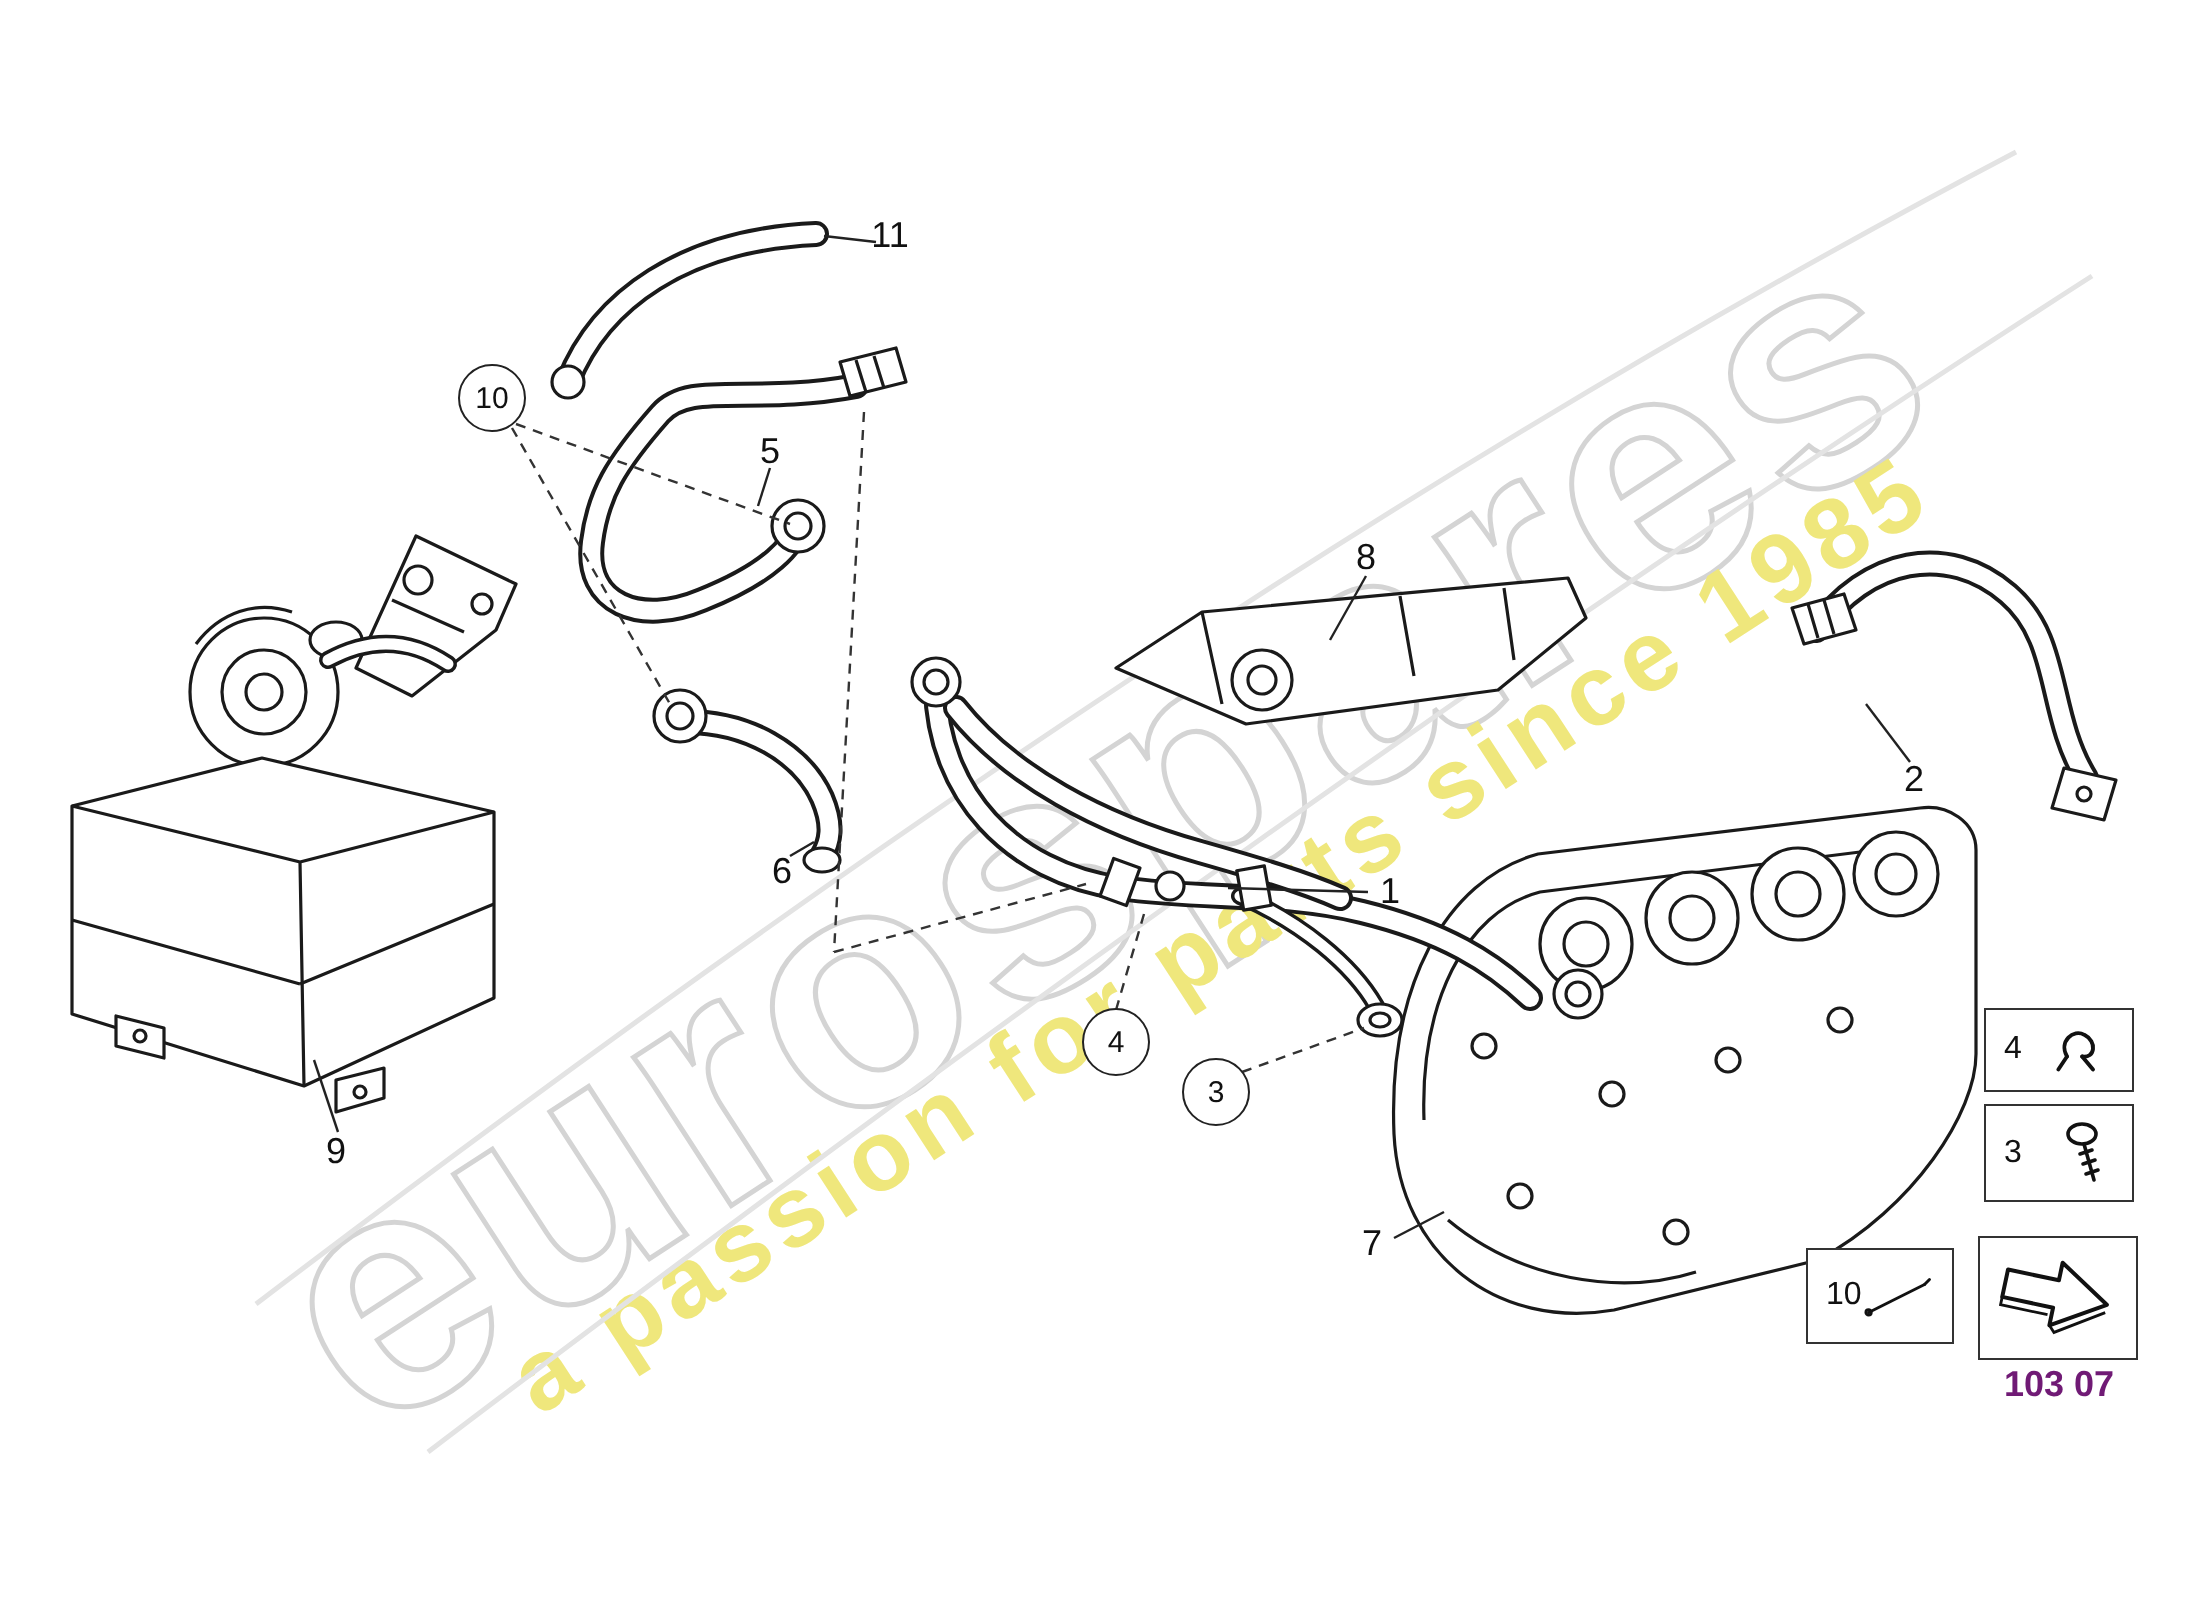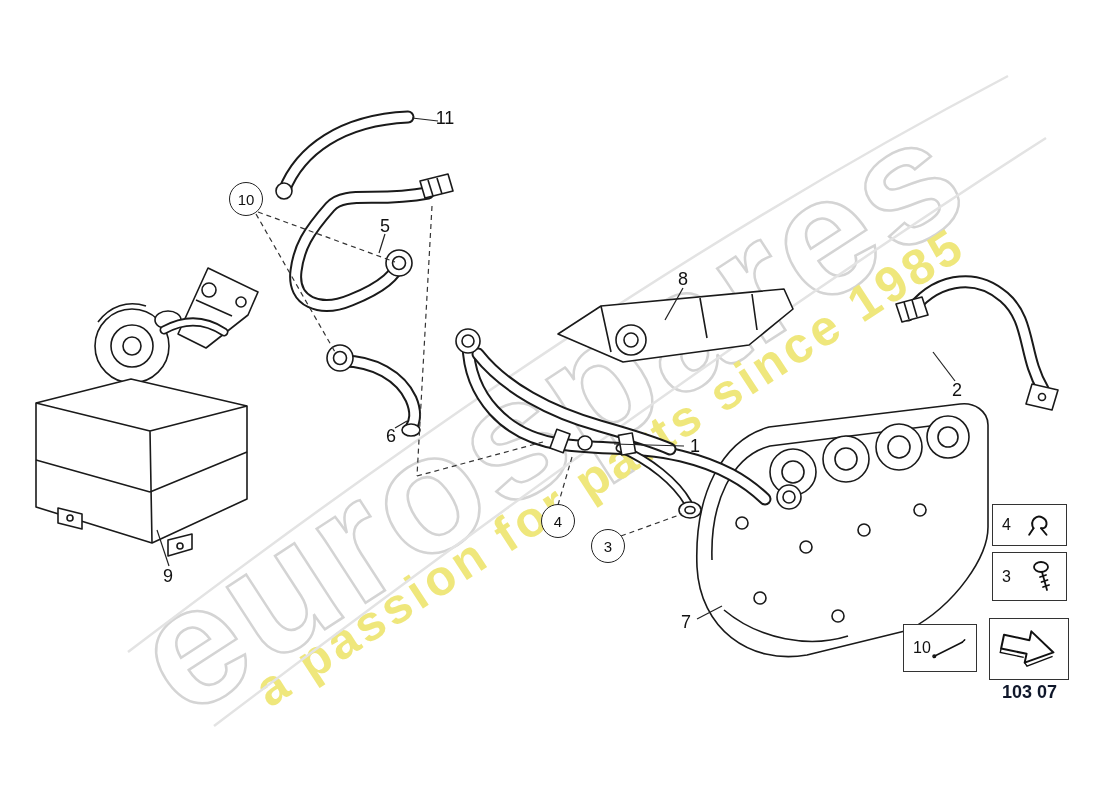--- a/index.html
+++ b/index.html
@@ -47,21 +47,21 @@
     padding: 0 9px; font-size: 16px; color: #111;
   }
   #legend-4  { left: 992px; top: 504px; width: 75px; height: 42px; }
   #legend-3  { left: 992px; top: 552px; width: 75px; height: 49px; }
   #legend-10 { left: 903px; top: 624px; width: 74px; height: 48px; }
   .part-box {
     position: absolute; left: 989px; top: 618px; width: 80px; height: 62px;
     border: 1.6px solid #333; background: #fff; z-index: 4;
     display: flex; align-items: center; justify-content: center;
   }
-  .part-code { position: absolute; left: 1002px; top: 682px; font-size: 18px; font-weight: 700; color: #0f172a; z-index: 4; }
+  .part-code { position: absolute; left: 1002px; top: 682px; font-size: 18px; font-weight: 700; color: #701a75; z-index: 4; }
   .icon-ln { fill: none; stroke: #111; stroke-width: 1.8; stroke-linecap: round; stroke-linejoin: round; }
 </style>
 </head>
 <body>
 
 <div class="stage">
 
   <div class="watermark-brand" style="-webkit-text-stroke: 2.5px rgb(212, 212, 212);">eurospares</div>
   <div class="watermark-tagline" style="color: rgb(239, 231, 124);">a passion for parts since 1985</div>
 

